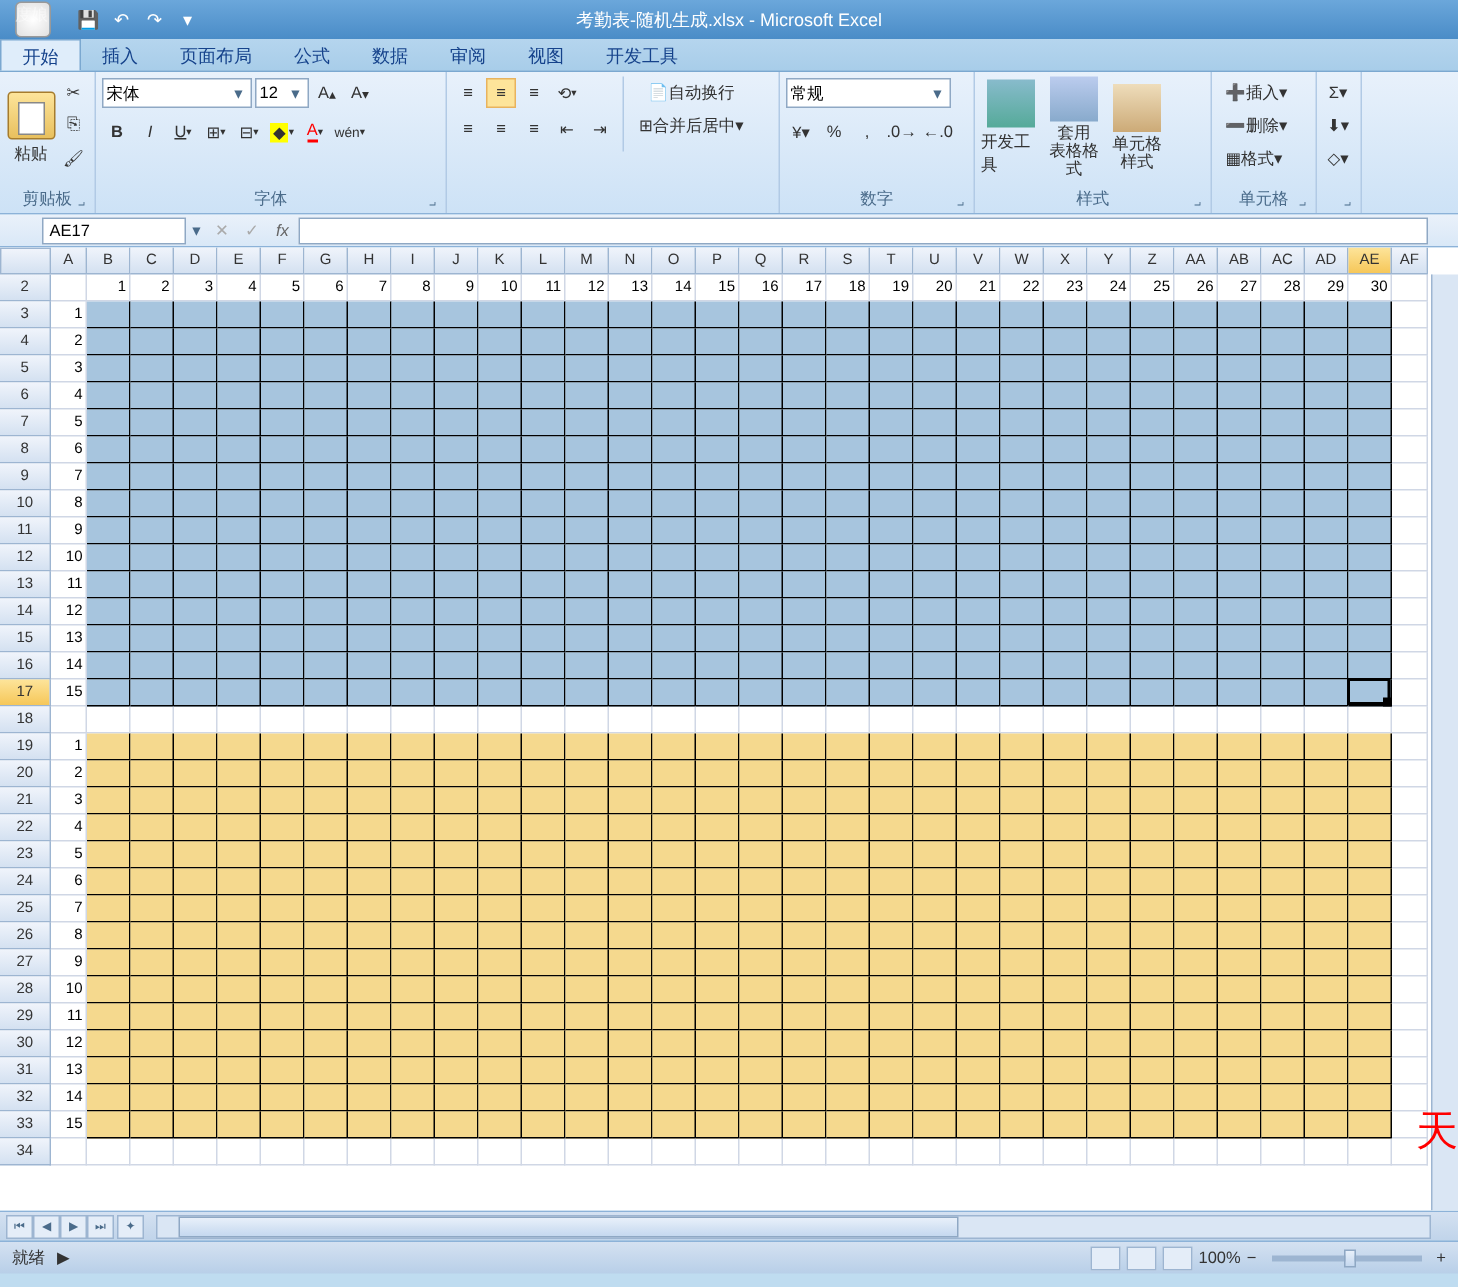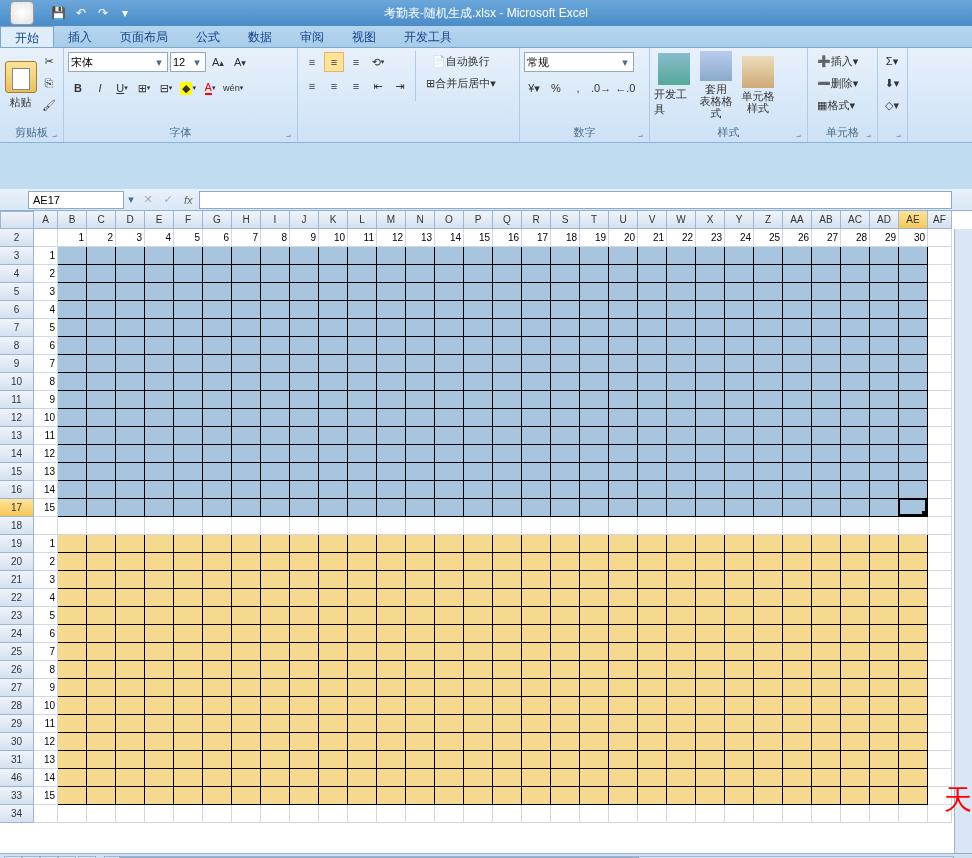--- a/index.html
+++ b/index.html
@@ -29,21 +29,21 @@
 
 .ribbon-col { display: flex; flex-direction: column; gap: 2px; }
 .ribbon-row { display: flex; align-items: center; gap: 2px; height: 22px; }
 .small-btn { min-width: 20px; height: 20px; display: flex; align-items: center; justify-content: center; cursor: pointer; border: 1px solid transparent; font-size: 11px; color: #333; }
 .combo { height: 20px; border: 1px solid #8fa8c4; background: white; display: flex; align-items: center; padding: 0 2px; font-size: 11px; }
 .combo-arrow { width: 12px; text-align: center; color: #4a6b8a; cursor: pointer; }
 .font-name { width: 100px; }
 .font-size { width: 36px; }
 .sep { width: 1px; height: 50px; background: #b1cae5; margin: 0 3px; }
 
-.namebox-row { height: 22px; background: linear-gradient(#eaf1fa, #d9e8f7); display: flex; align-items: center; border-bottom: 1px solid #8cb2d8; margin-top: 46px; }
+.namebox-row { height: 22px; background: linear-gradient(#eaf1fa, #d9e8f7); display: flex; align-items: center; border-bottom: 1px solid #8cb2d8; }
 .namebox { width: 96px; height: 18px; background: white; border: 1px solid #8fa8c4; margin-left: 28px; padding: 0 4px; font-size: 11px; display: flex; align-items: center; }
 .namebox-dd { width: 14px; text-align: center; color: #4a6b8a; cursor: pointer; }
 .fx-label { margin: 0 6px; font-style: italic; color: #666; }
 .formula-bar { flex: 1; height: 18px; background: white; border: 1px solid #8fa8c4; margin-right: 20px; }
 
 .grid-area { position: relative; height: 642px; background: white; overflow: hidden; }
 .col-headers { display: flex; height: 18px; position: sticky; top: 0; }
 .corner { width: 34px; height: 18px; background: linear-gradient(#f0f4fb, #d4e1f1); border: 1px solid #9db5d1; }
 .col-h { height: 18px; background: linear-gradient(#f0f4fb, #d4e1f1); border-right: 1px solid #9db5d1; border-bottom: 1px solid #9db5d1; text-align: center; font-size: 10px; color: #333; line-height: 18px; cursor: pointer; }
 .col-h.sel { background: linear-gradient(#fde49a, #f6c759); }
@@ -324,21 +324,21 @@
         <div class="row-h">22</div>
         <div class="row-h">23</div>
         <div class="row-h">24</div>
         <div class="row-h">25</div>
         <div class="row-h">26</div>
         <div class="row-h">27</div>
         <div class="row-h">28</div>
         <div class="row-h">29</div>
         <div class="row-h">30</div>
         <div class="row-h">31</div>
-        <div class="row-h">46</div>
+        <div class="row-h">32</div>
         <div class="row-h">33</div>
         <div class="row-h">34</div>
       </div>
     <div class="cells" id="cells">
         <div class="cell-row">
           <div class="cell" style="width: 24px;"></div>
           <div class="cell" style="width: 29px;">1</div>
           <div class="cell" style="width: 29px;">2</div>
           <div class="cell" style="width: 29px;">3</div>
           <div class="cell" style="width: 29px;">4</div>

